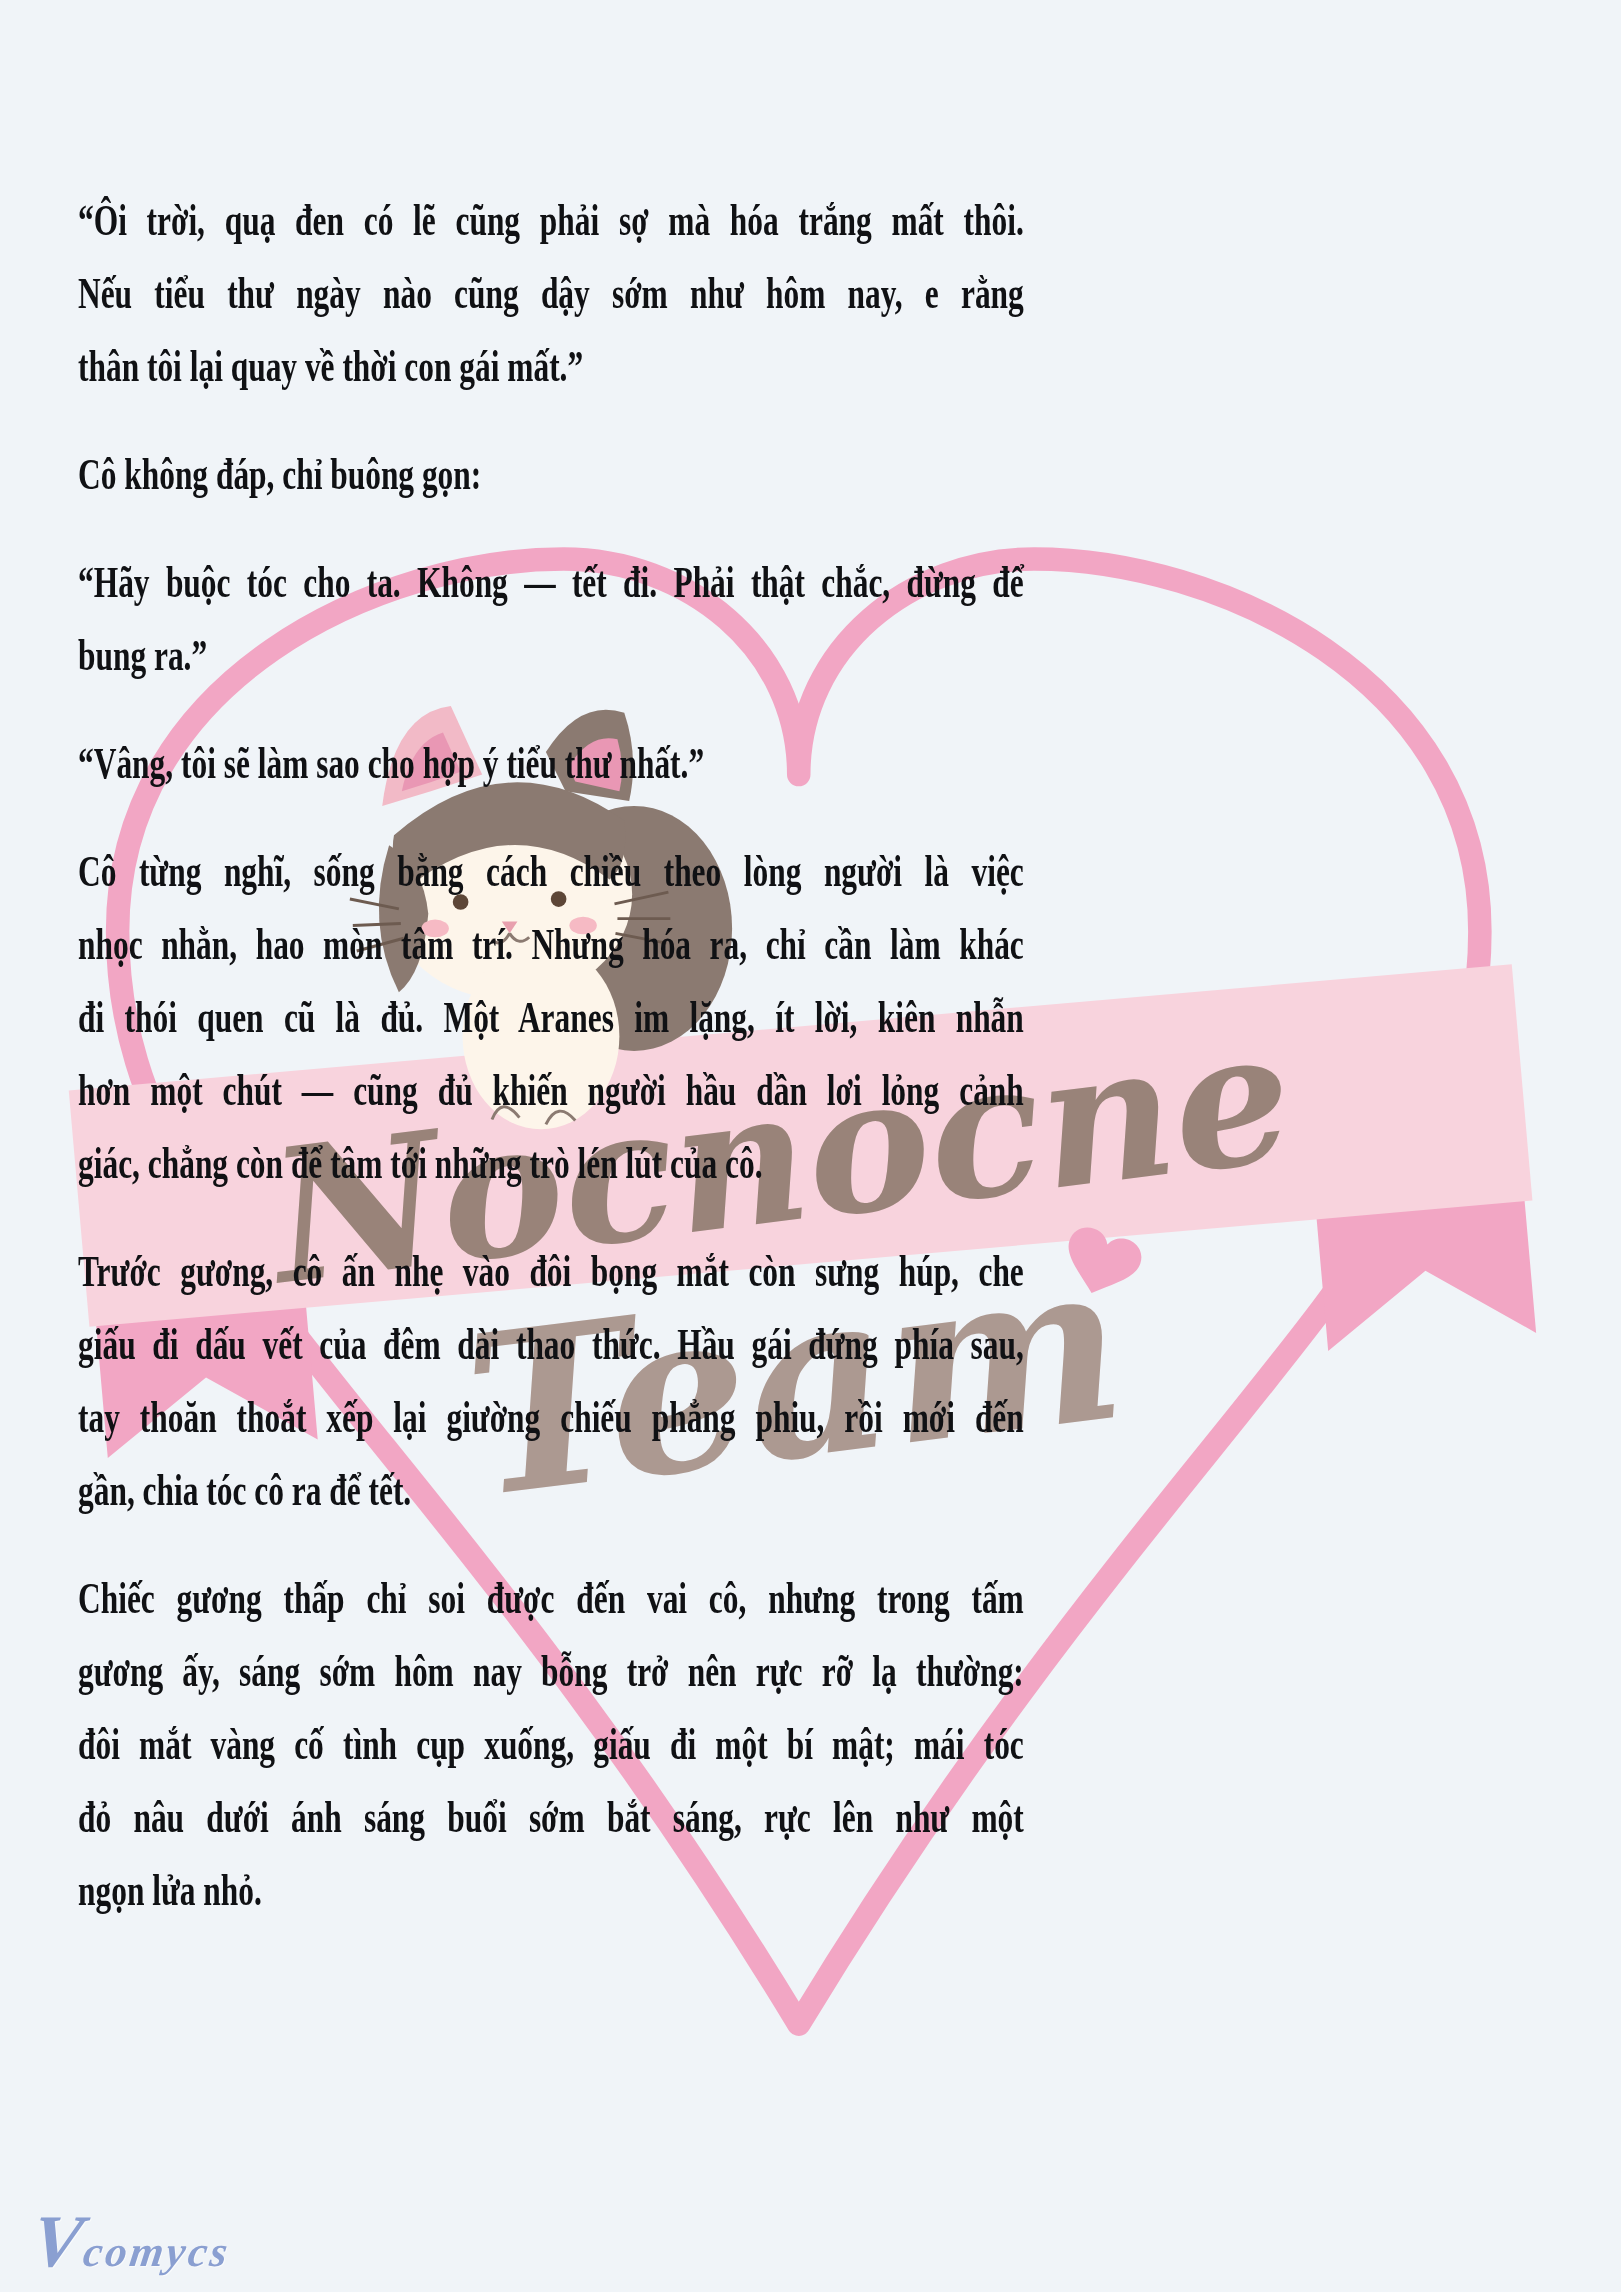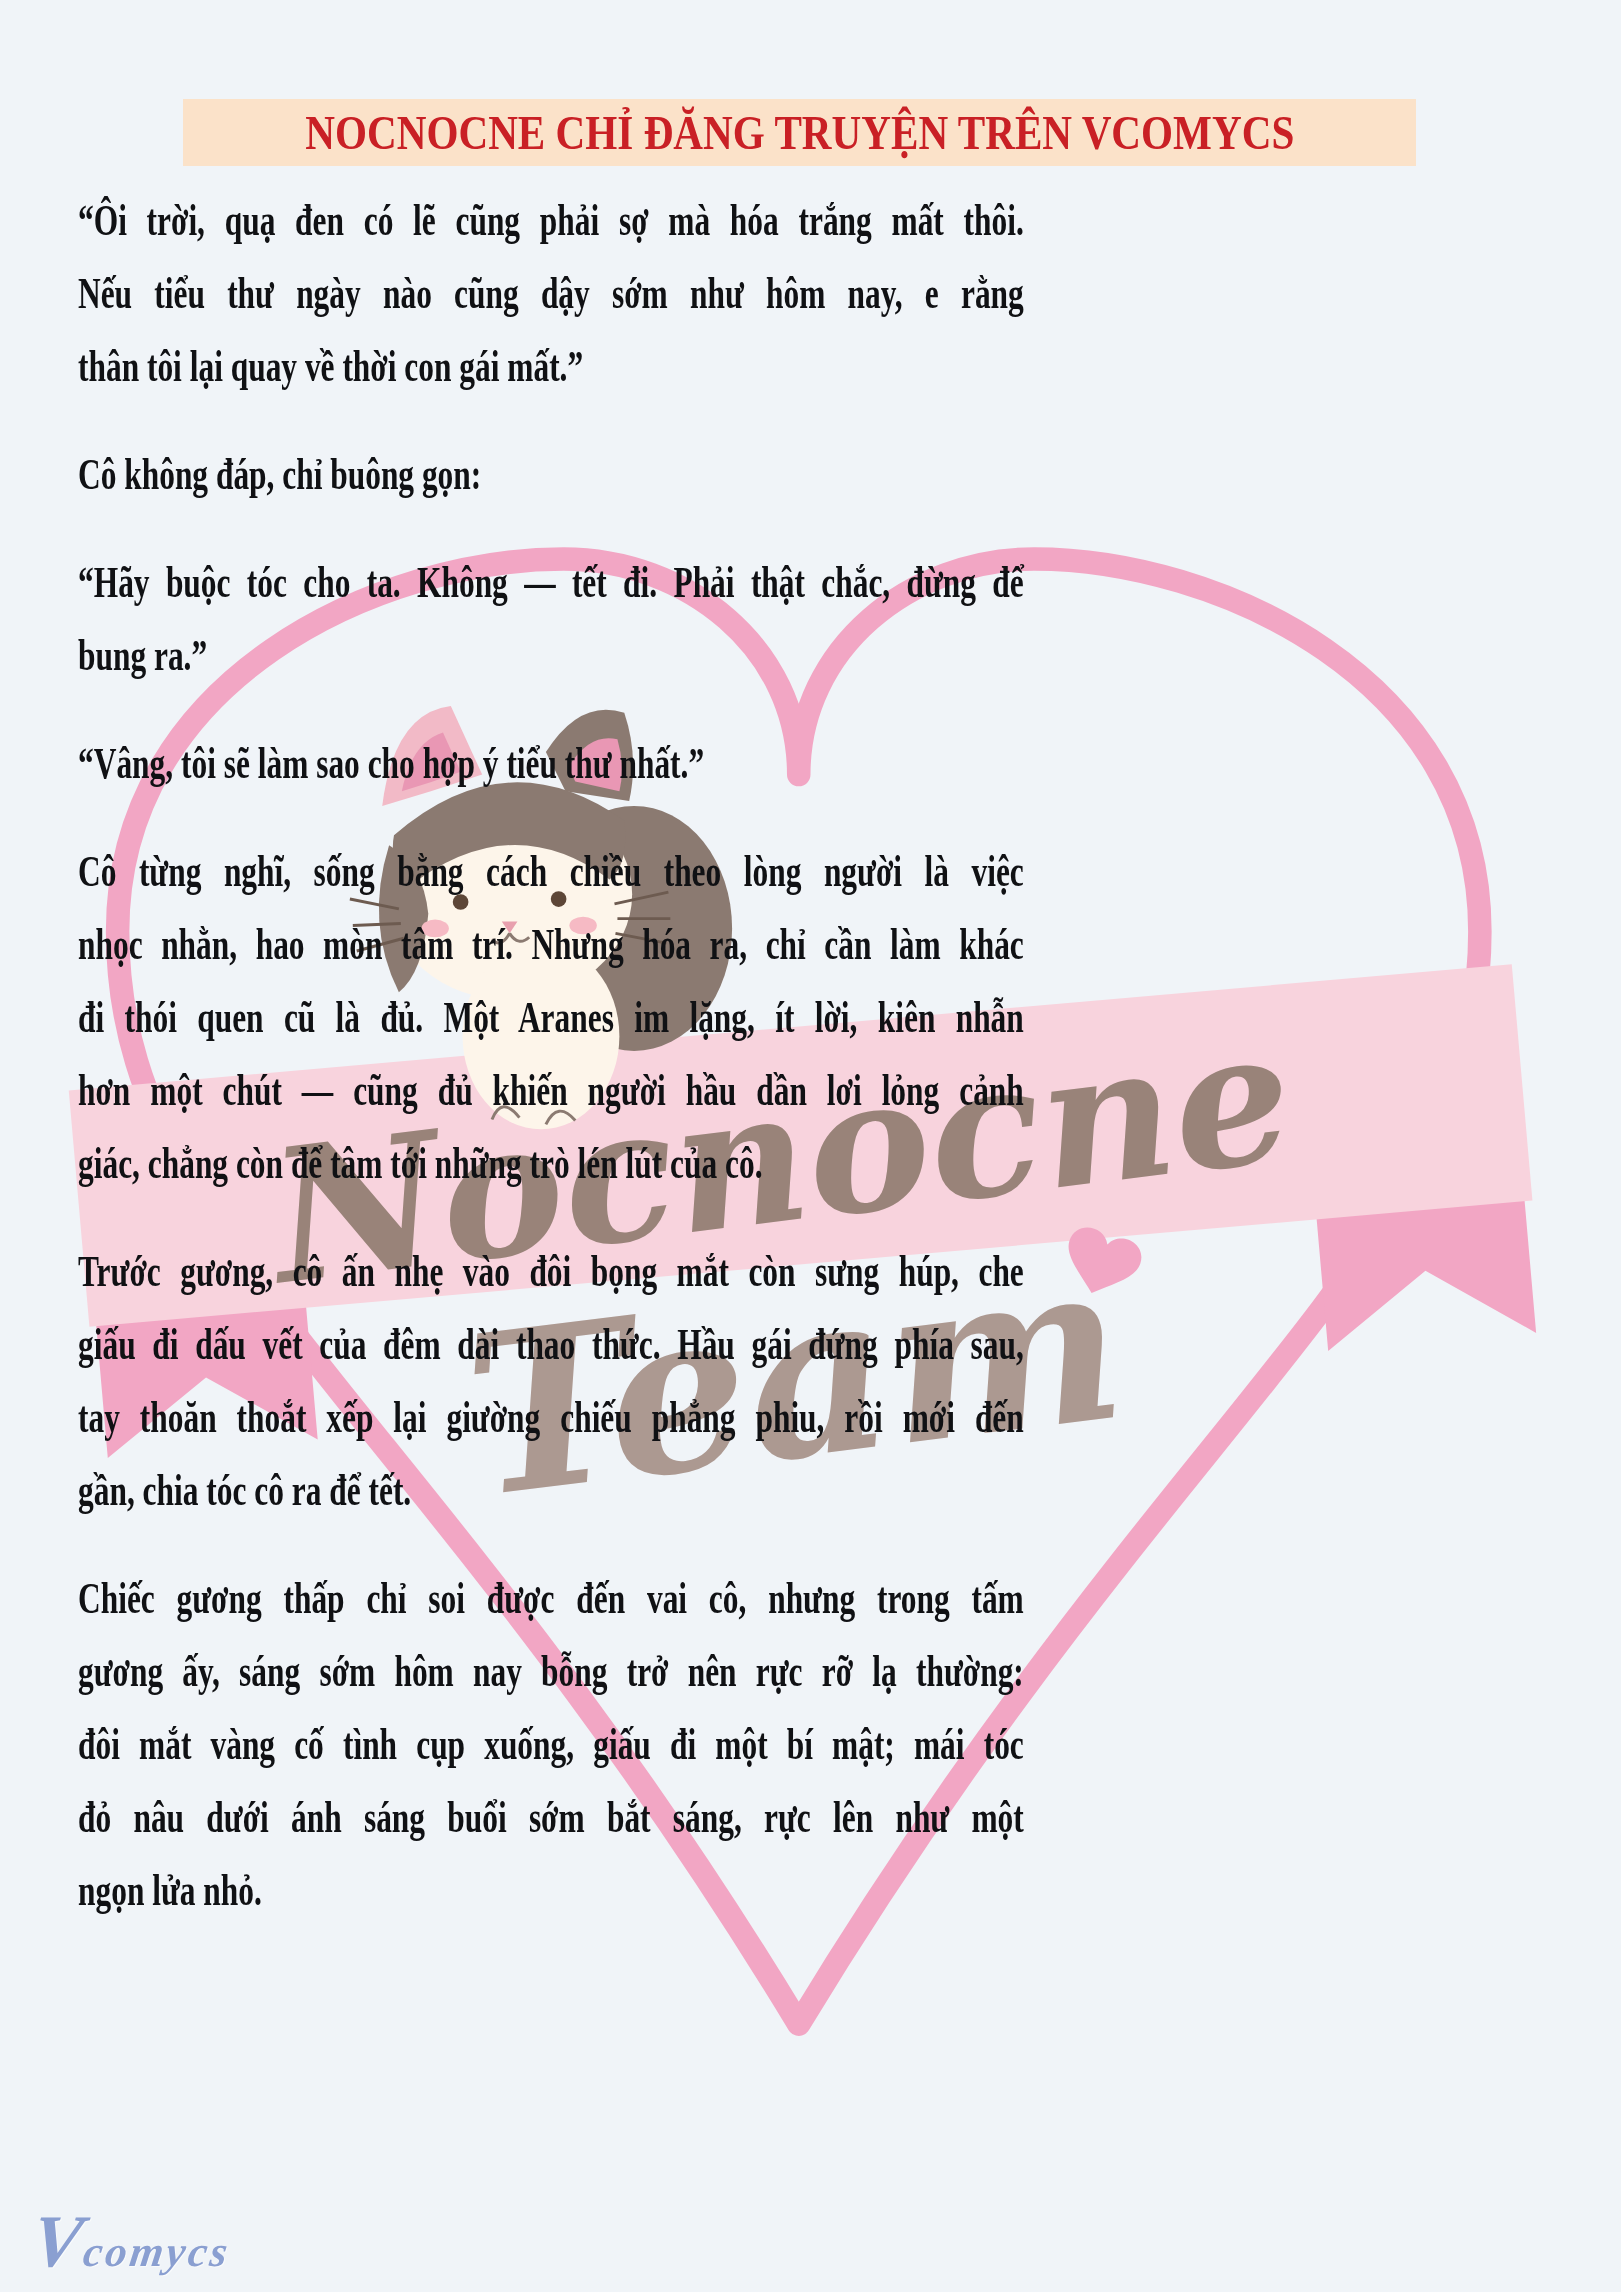--- a/index.html
+++ b/index.html
@@ -84,23 +84,20 @@
       <path d="M150,430 q10,-25 28,-2 M205,435 q12,-25 30,-4" stroke="#8b7a71" stroke-width="3" fill="none"></path>
     </g>
 
     <text x="800" y="1245" text-anchor="middle" transform="rotate(-7 800 1200)" style="font-family:'DejaVu Serif',serif;font-style:italic;font-weight:bold;font-size:188px;fill:var(--wmtext,#998379);">Nocnocne</text>
 
     <text x="815" y="1485" text-anchor="middle" transform="rotate(-7 815 1440)" style="font-family:'DejaVu Serif',serif;font-style:italic;font-weight:bold;font-size:225px;fill:#a79289;opacity:.92;">Team</text>
 
     <path transform="rotate(18 1120 1300)" style="fill:var(--pink,#f2a6c4)" d="M1120,1268 c-8,-18 -38,-14 -38,8 c0,16 20,28 38,44 c18,-16 38,-28 38,-44 c0,-22 -30,-26 -38,-8 z"></path>
   </svg>
 
-  <div class="header">
-    <span class="t">NOCNOCNE CHỈ ĐĂNG TRUYỆN TRÊN VCOMYCS</span>
-  </div>
 
   <div class="story">
       <div class="para">
         <div class="line">“Ôi trời, quạ đen có lẽ cũng phải sợ mà hóa trắng mất thôi.</div>
         <div class="line">Nếu tiểu thư ngày nào cũng dậy sớm như hôm nay, e rằng</div>
         <div class="line last">thân tôi lại quay về thời con gái mất.”</div>
       </div>
       <div class="para">
         <div class="line last">Cô không đáp, chỉ buông gọn:</div>
       </div>

